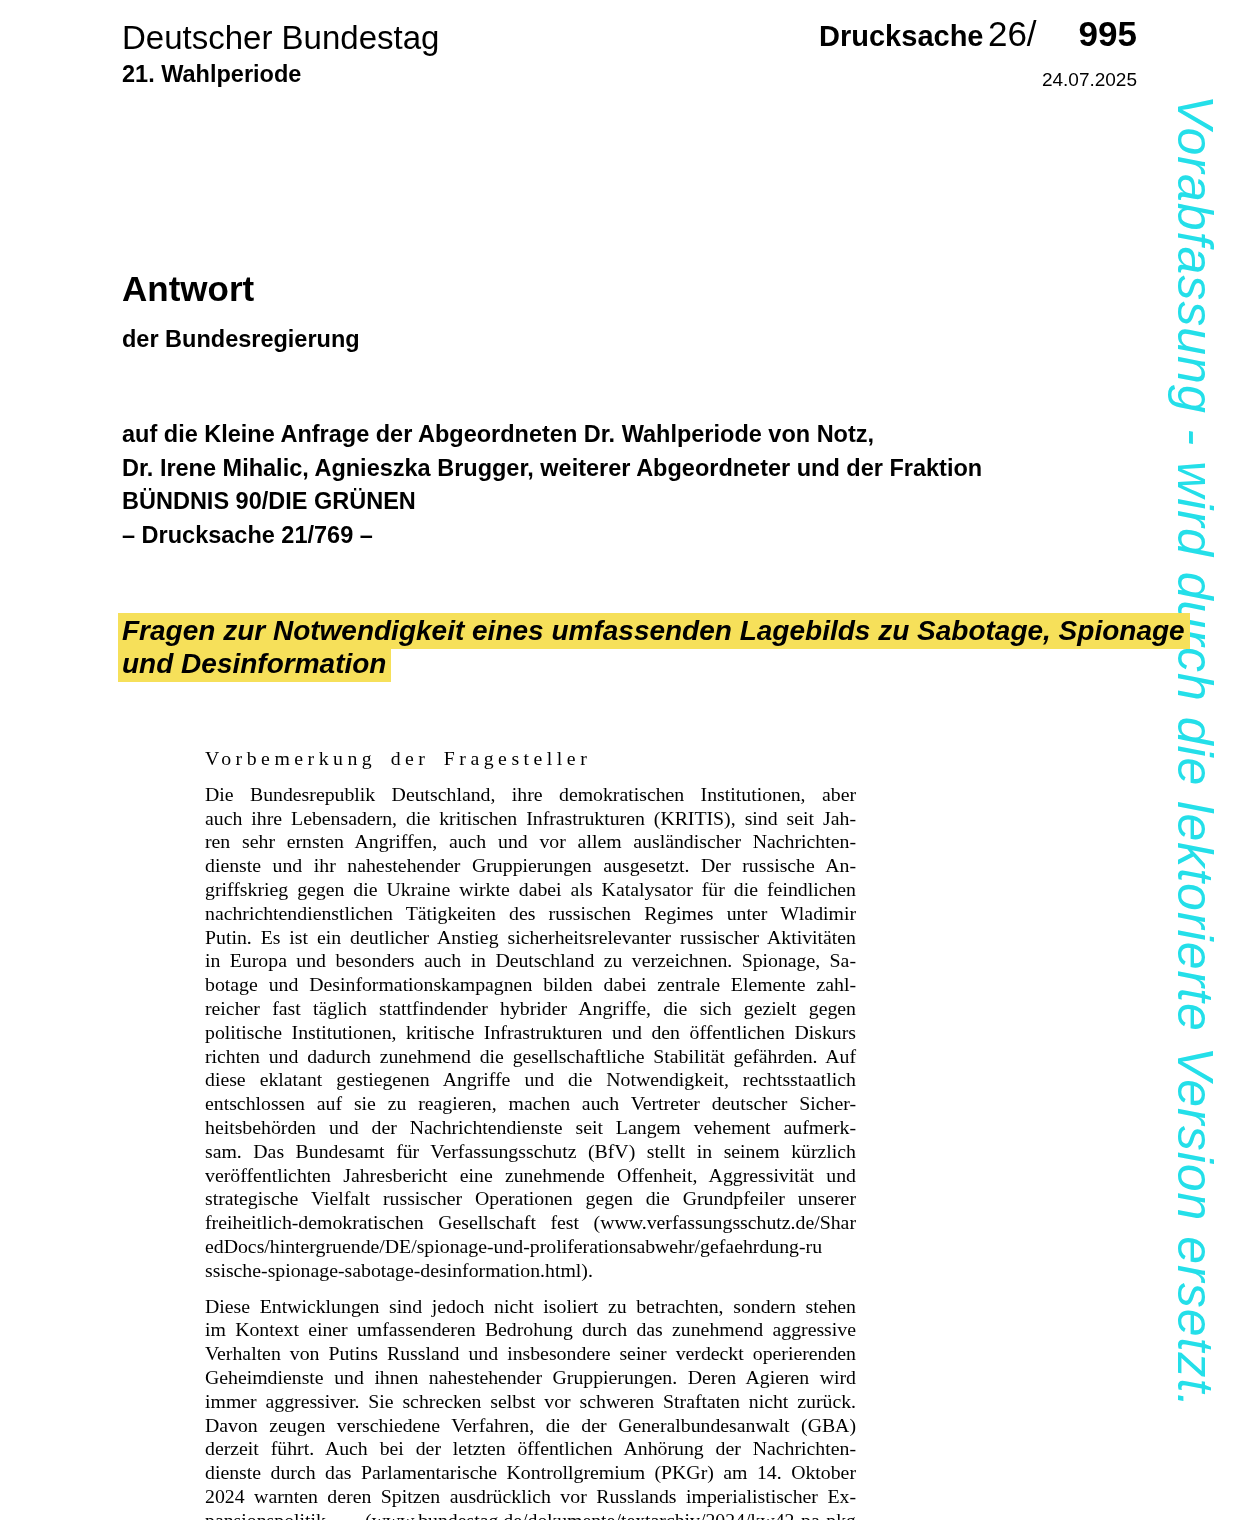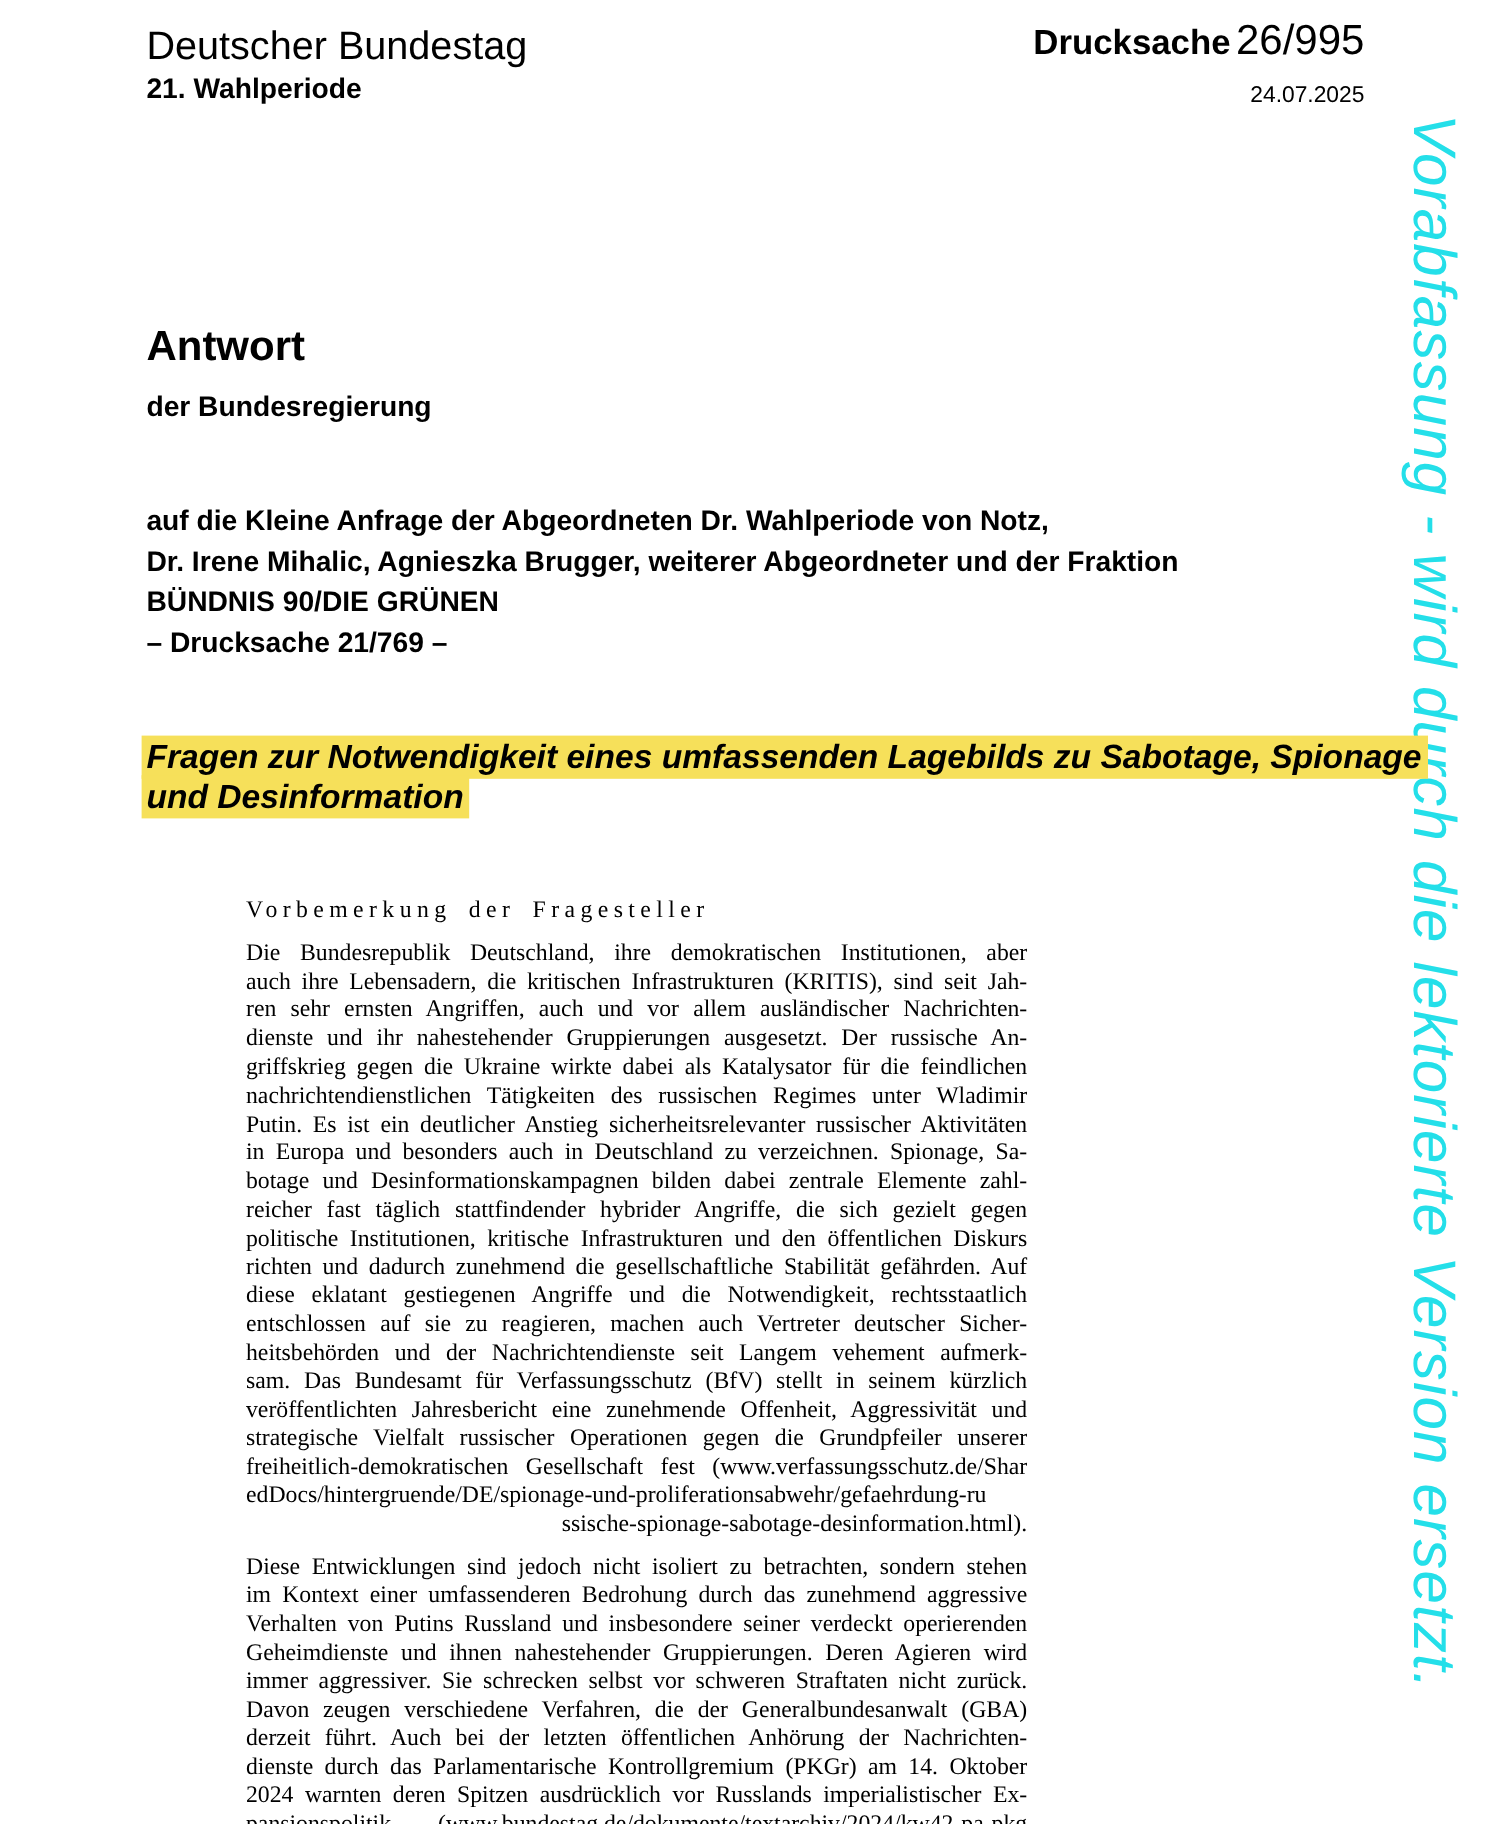--- a/index.html
+++ b/index.html
@@ -58,21 +58,21 @@
     white-space: nowrap;
   }
   .doc-label {
     font-size: 29px;
     font-weight: 700;
   }
   .doc-num {
     font-size: 35px;
   }
   .num-prefix { font-weight: 400; }
-  .num-main   { font-weight: 400; }
+  .num-main   { font-weight: 700; margin-left: 42px; }
   .pub-date {
     margin-top: 15px;
     font-size: 19px;
     font-weight: 400;
   }
 
   
   .answer-block {
     position: absolute;
     left: 122px;
@@ -127,21 +127,21 @@
     font-family: "Liberation Serif", serif;
     font-size: 19.8px;
     line-height: 23.8px;
   }
   .preliminary-heading {
     letter-spacing: 4.5px;
     word-spacing: 5px;
     margin-bottom: 12px;
   }
   .para { margin-bottom: 12px; }
-  .para .line { text-align: right; }
+  .para .line { text-align: left; }
   .para .line.just {
     text-align: justify;
     text-align-last: justify;
   }
 </style>
 </head>
 <body>
 
 <div class="page">
 

